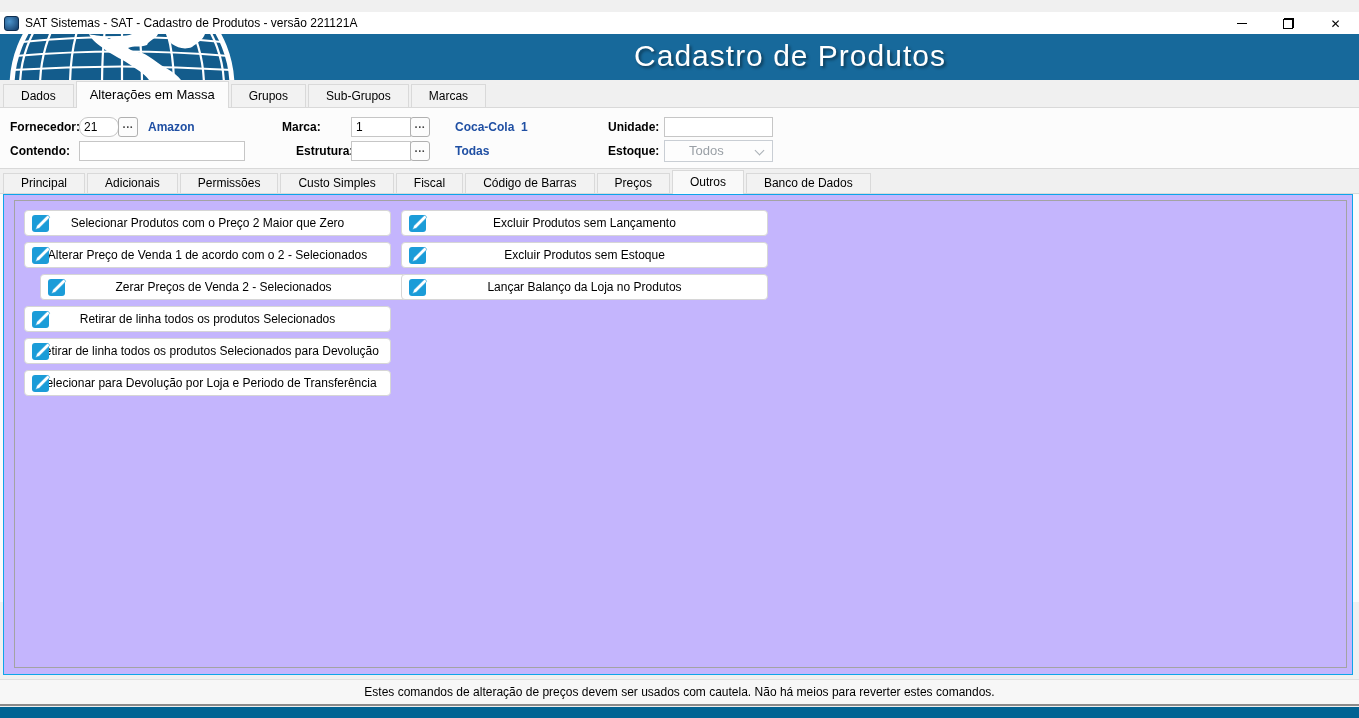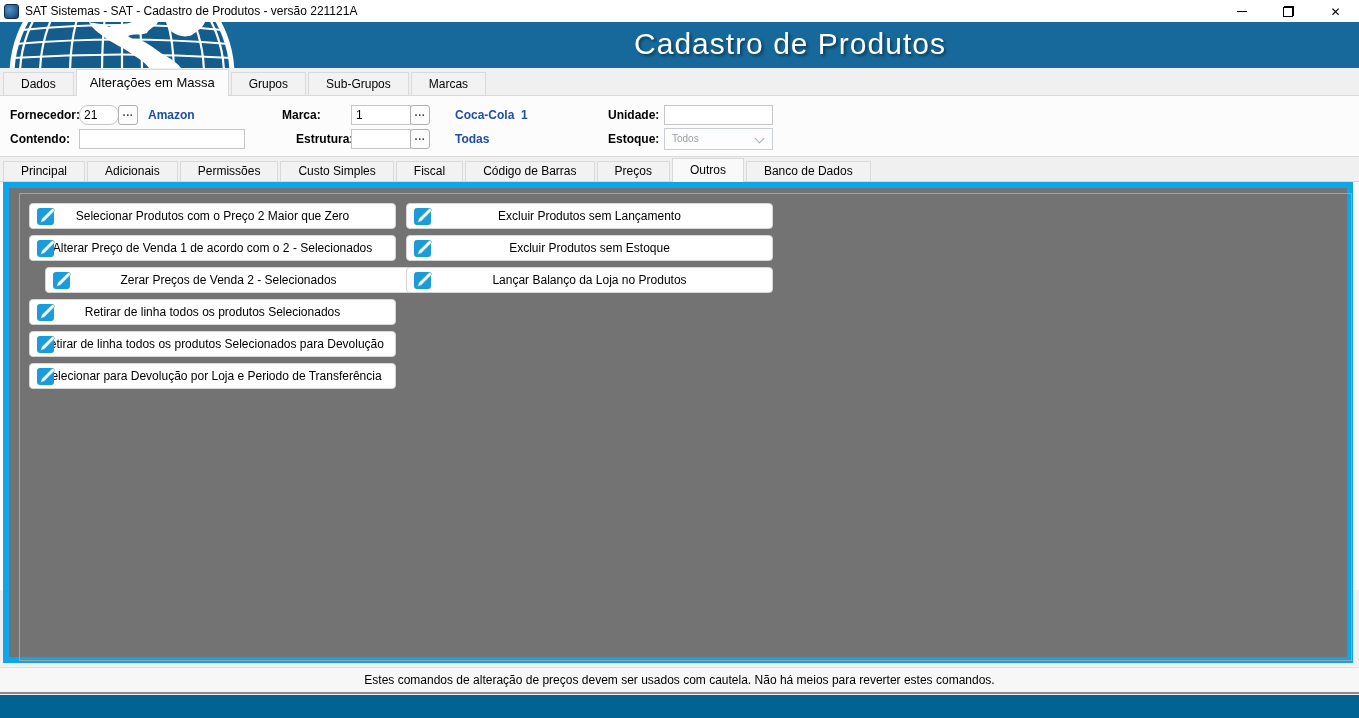--- a/index.html
+++ b/index.html
@@ -1,18 +1,18 @@
 <!DOCTYPE html>
 <html><head>
 <meta charset="utf-8">
 <style>
   * { margin:0; padding:0; box-sizing:border-box; }
   html,body { width:1359px; height:718px; overflow:hidden; background:#f0f0f0;
               font-family:"Liberation Sans", sans-serif; }
-  .window { position:relative; width:1359px; height:590px; background:#fbfbfb; }
+  .window { position:relative; width:1359px; height:590px; background:#fbfbfb;margin-top:12px; }
 
   
   .titlebar { position:absolute; top:0; left:0; right:0; height:22px; background:#ffffff;
               display:flex; align-items:center; }
   .app-icon { width:15px; height:15px; margin-left:4px; border-radius:3px;
               background:radial-gradient(circle at 35% 35%, #4c94cc, #123a66);
               border:1px solid #0d2d4f; flex:0 0 auto; }
   .title-text { margin-left:6px; font-size:12px; color:#000; white-space:nowrap; }
   .win-controls { margin-left:auto; display:flex; height:100%; }
   .win-btn { width:47px; height:22px; display:flex; align-items:center; justify-content:center; cursor:default; }
@@ -49,28 +49,28 @@
   .flabel { position:absolute; font-size:12px; font-weight:bold; color:#000; line-height:20px; white-space:nowrap; }
   .row1 { top:9px; } .row2 { top:33px; }
   .fp-input { position:absolute; height:20px; border:1px solid #c6c6c6; background:#fff;
               font-family:inherit; font-size:12px; padding:0 4px; color:#000; }
   .dots-btn { position:absolute; width:20px; height:20px; border:1px solid #b0b0b0; border-radius:3px;
               background:#fcfcfc; font-family:inherit; font-size:11px; font-weight:bold;
               color:#444; text-align:center; line-height:17px; cursor:pointer; }
   .blue-val { position:absolute; font-size:12px; font-weight:bold; color:#1f4fa3;
               line-height:20px; white-space:pre; }
   .combo { position:absolute; height:22px; border:1px solid #c9ced4; background:#fdfdfd;
-           font-size:10px; color:#9aa0a6; line-height:20px; padding:0 7px; cursor:default; }
+           font-size:13px; color:#9aa0a6; line-height:20px; padding:0 24px; cursor:default; }
   .combo .chev { position:absolute; right:9px; top:6px; width:7px; height:7px;
            border-right:1px solid #aab0b6; border-bottom:1px solid #aab0b6;
            transform:rotate(45deg); }
 
   
   .content { position:absolute; top:182px; left:3px; width:1350px; height:481px;
-             background:#737373; border:6px solid #0ea5e9; }
+             background:#c4b5fd; border:1px solid #0ea5e9; }
   .groupbox { position:absolute; left:10px; top:5px; width:1333px; height:468px;
               border:1px solid #a3a3a3; }
   .action-btn { position:absolute; width:367px; height:26px; background:#ffffff;
                 border:1px solid #d6d6d6; border-radius:4px; font-family:inherit;
                 font-size:12px; color:#000; cursor:pointer; }
   .action-btn .btn-label { position:absolute; left:0; right:0; top:0; bottom:0;
                 line-height:24px; text-align:center; white-space:nowrap; }
   .edit-icon { position:absolute; left:7px; top:3px; width:21px; height:19px; z-index:1; }
 
   

